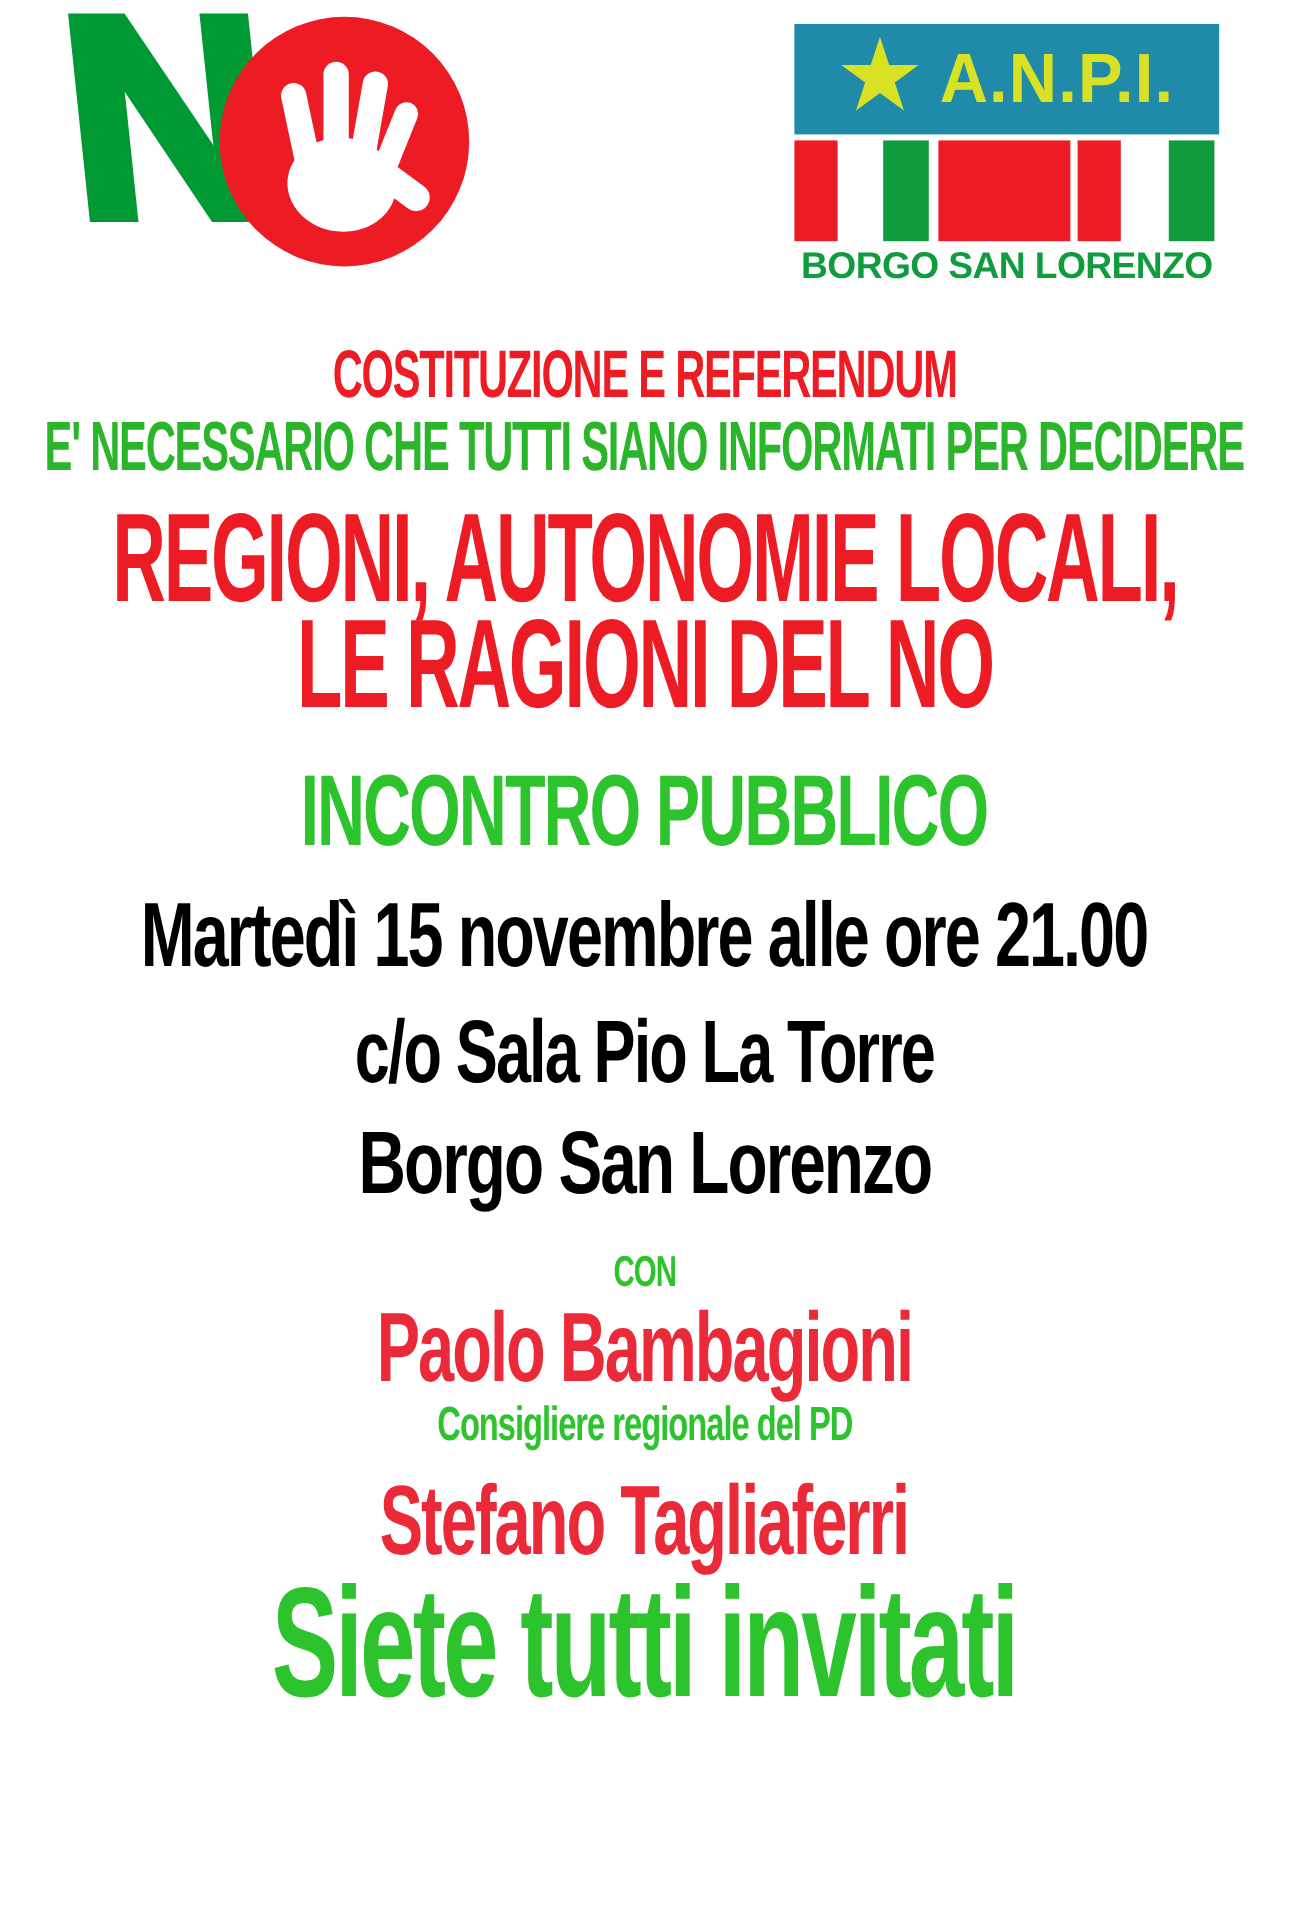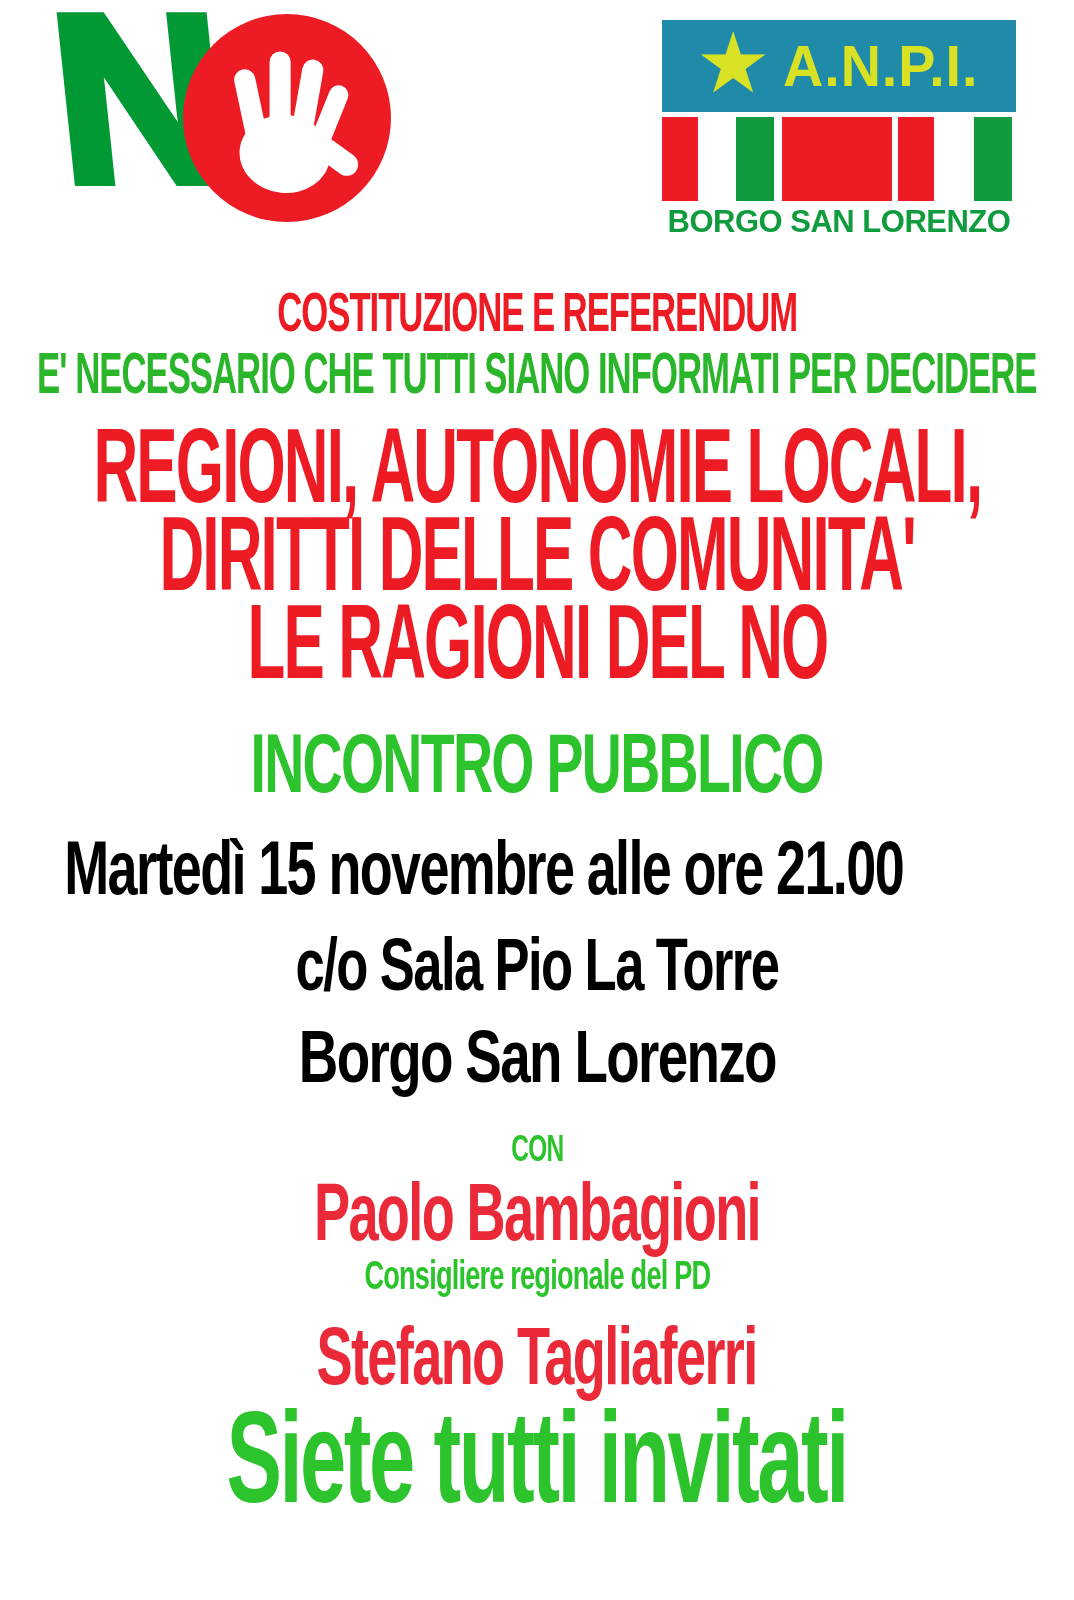--- a/index.html
+++ b/index.html
@@ -45,21 +45,21 @@
   .green-t{color:#2bb52b;}
   .black-t{color:#000000;}
   .name-red{color:#ea2a38;}
   .lime-t{color:#2cc32c;}
 
   #intro1{margin-top:44px;} #intro1 span{font-size:56px;line-height:0.9;transform:scaleX(0.62);}
   #intro2{margin-top:10px;} #intro2 span{font-size:58px;line-height:0.9;transform:scaleX(0.60);}
   .title-block{margin-top:22px;}
   .title-block .line span{font-size:105px;line-height:0.84;transform:scaleX(0.59);}
   #incontro{margin-top:40px;} #incontro span{font-size:84px;line-height:0.9;transform:scaleX(0.66);}
-  #datetime{margin-top:30px;justify-content:flex-end;} #datetime span{font-size:76px;line-height:0.95;transform:scaleX(0.71);}
+  #datetime{margin-top:30px;} #datetime span{font-size:76px;line-height:0.95;transform:scaleX(0.71);}
   #venue{margin-top:26px;} #venue span{font-size:74px;line-height:0.95;transform:scaleX(0.71);}
   #city{margin-top:22px;} #city span{font-size:74px;line-height:0.95;transform:scaleX(0.74);}
   #con{margin-top:40px;} #con span{font-size:36px;line-height:0.9;transform:scaleX(0.68);}
   #speaker1{margin-top:10px;text-align:right;} #speaker1 span{font-size:82px;line-height:0.9;transform:scaleX(0.66);}
   #role1{margin-top:8px;} #role1 span{font-size:40px;line-height:0.9;transform:scaleX(0.68);}
   #speaker2{margin-top:26px;} #speaker2 span{font-size:82px;line-height:0.9;transform:scaleX(0.66);}
   #closing{margin-top:6px;} #closing span{font-size:130px;line-height:0.9;transform:scaleX(0.64);}
 </style>
 </head>
 <body>
@@ -108,23 +108,20 @@
 </div>
 <div class="line" id="intro2">
   <span class="green-t">E' NECESSARIO CHE TUTTI SIANO INFORMATI PER DECIDERE</span>
 </div>
 
 <div class="title-block">
   <div class="line">
     <span class="red-t">REGIONI, AUTONOMIE LOCALI,</span>
   </div>
   <div class="line">
-    <span class="red-t">DIRITTI DELLE COMUNITA'</span>
-  </div>
-  <div class="line">
     <span class="red-t">LE RAGIONI DEL NO</span>
   </div>
 </div>
 
 <div class="line" id="incontro">
   <span class="lime-t">INCONTRO PUBBLICO</span>
 </div>
 <div class="line" id="datetime">
   <span class="black-t">Martedì 15 novembre alle ore 21.00</span>
 </div>

